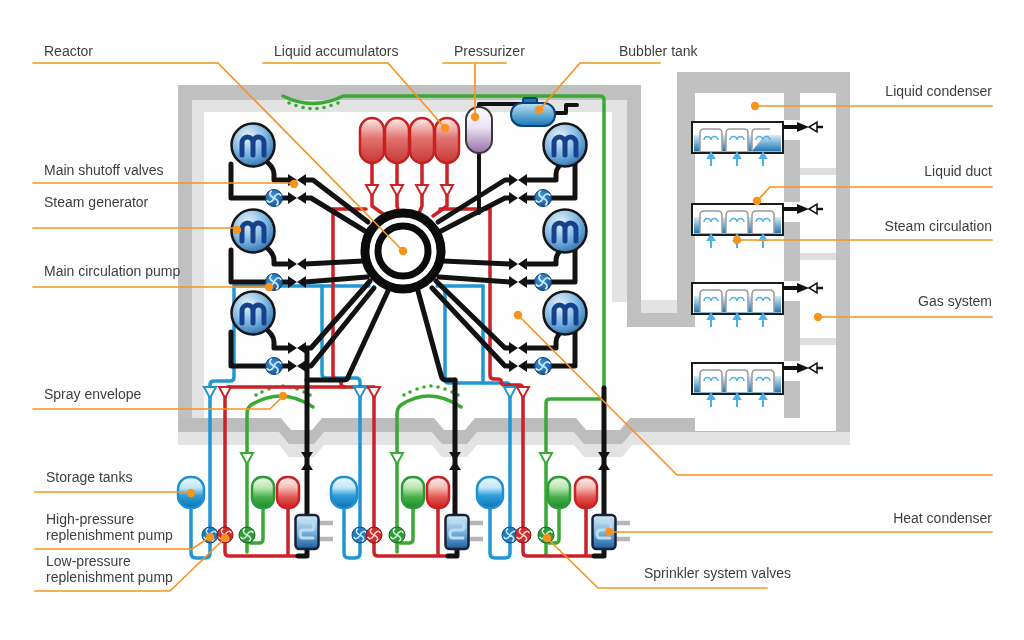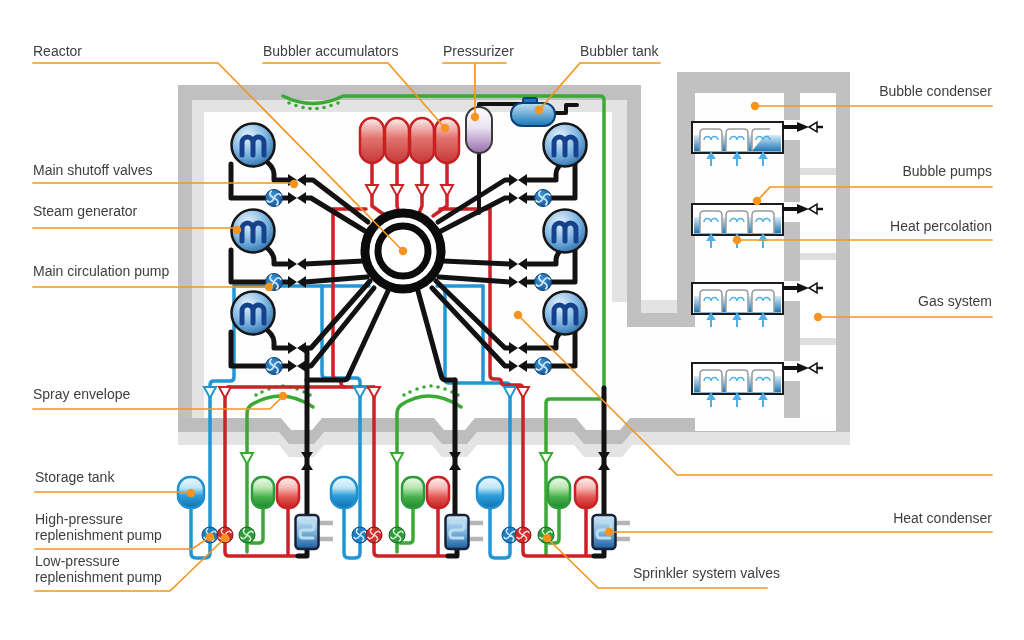--- a/index.html
+++ b/index.html
@@ -1,19 +1,19 @@
 <!DOCTYPE html>
 <html><head>
 <meta charset="utf-8">
 <style>
   html,body{margin:0;padding:0;background:#fff;}
   #stage{position:relative;width:1024px;height:640px;background:#ffffff;overflow:hidden;
          font-family:"Liberation Sans","DejaVu Sans",sans-serif;}
   #schematic{position:absolute;left:0;top:0;}
-  .lbl{position:absolute;color:#3e3e3c;font-size:14px;line-height:1.14;white-space:nowrap;}
+  .lbl{position:absolute;color:#3e3e3c;font-size:14px;line-height:1.14;white-space:nowrap;margin-left:11px;}
   .lbl.wrap{white-space:normal;width:150px;}
   .lbl.right{text-align:right;right:32px;}
 </style>
 </head>
 <body>
 
 <div id="stage">
 <svg id="schematic" width="1024" height="640" viewBox="0 0 1024 640">
   <defs>
     <radialGradient id="sgGrad" cx="38%" cy="30%" r="85%">
@@ -575,29 +575,29 @@
         <circle cx="237" cy="230" r="4.2"></circle>
         <circle cx="269" cy="287" r="4.2"></circle>
         <circle cx="283" cy="396" r="4.2"></circle>
     <circle cx="191" cy="493" r="4.2"></circle>
         <circle cx="210" cy="537" r="4.2"></circle>
         <circle cx="225" cy="538" r="4.2"></circle>
   </g>
 </svg>
 
   <div class="lbl" style="left:33px;top:44px">Reactor</div>
-  <div class="lbl" style="left:263px;top:44px">Bubbler accumulators</div>
+  <div class="lbl" style="left:263px;top:44px">Liquid accumulators</div>
   <div class="lbl" style="left:443px;top:44px">Pressurizer</div>
-  <div class="lbl" style="left:580px;top:44px">Bubbler tank</div>
-  <div class="lbl right" style="top:84px">Bubble condenser</div>
-  <div class="lbl right" style="top:164px">Bubble pumps</div>
-  <div class="lbl right" style="top:219px">Heat percolation</div>
+  <div class="lbl" style="left:608px;top:44px">Bubbler tank</div>
+  <div class="lbl right" style="top:84px">Liquid condenser</div>
+  <div class="lbl right" style="top:164px">Liquid duct</div>
+  <div class="lbl right" style="top:219px">Steam circulation</div>
   <div class="lbl right" style="top:294px">Gas system</div>
   <div class="lbl" style="left:33px;top:163px">Main shutoff valves</div>
-  <div class="lbl" style="left:33px;top:204px">Steam generator</div>
+  <div class="lbl" style="left:33px;top:195px">Steam generator</div>
   <div class="lbl" style="left:33px;top:264px">Main circulation pump</div>
   <div class="lbl" style="left:33px;top:387px">Spray envelope</div>
-  <div class="lbl" style="left:35px;top:470px">Storage tank</div>
+  <div class="lbl" style="left:35px;top:470px">Storage tanks</div>
   <div class="lbl wrap" style="left:35px;top:554px">Low-pressure replenishment pump</div>
   <div class="lbl wrap" style="left:35px;top:512px">High-pressure replenishment pump</div>
   <div class="lbl right" style="top:511px">Heat condenser</div>
   <div class="lbl" style="left:633px;top:566px">Sprinkler system valves</div>
 </div>
 
 </body></html>

